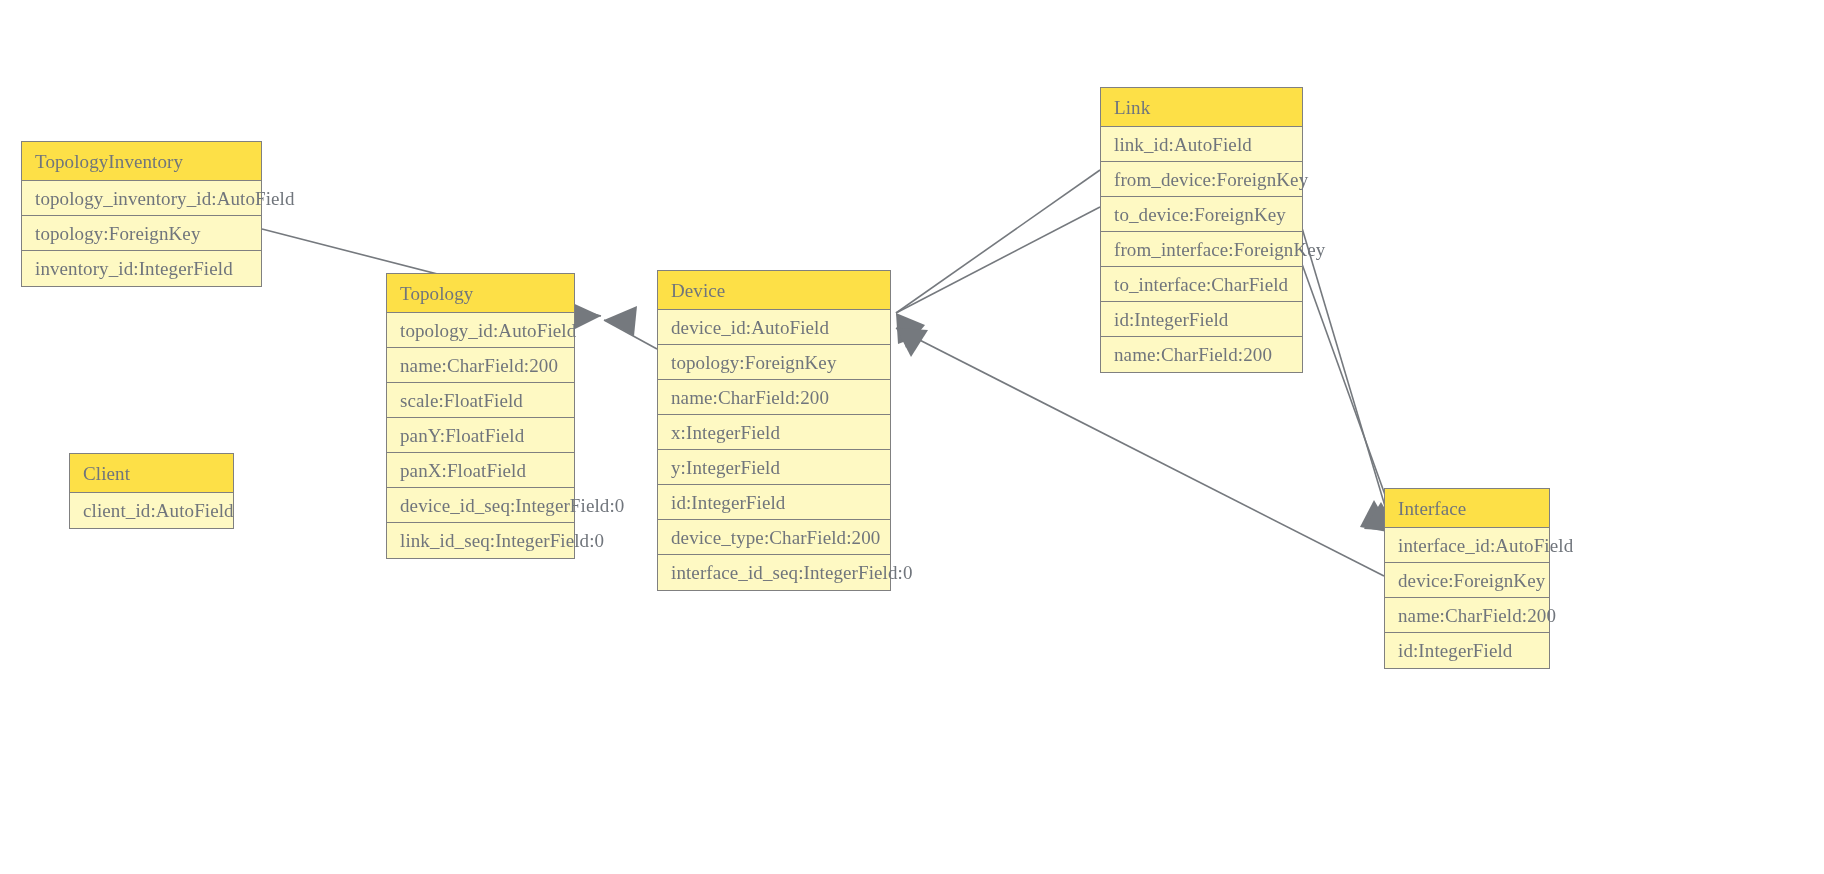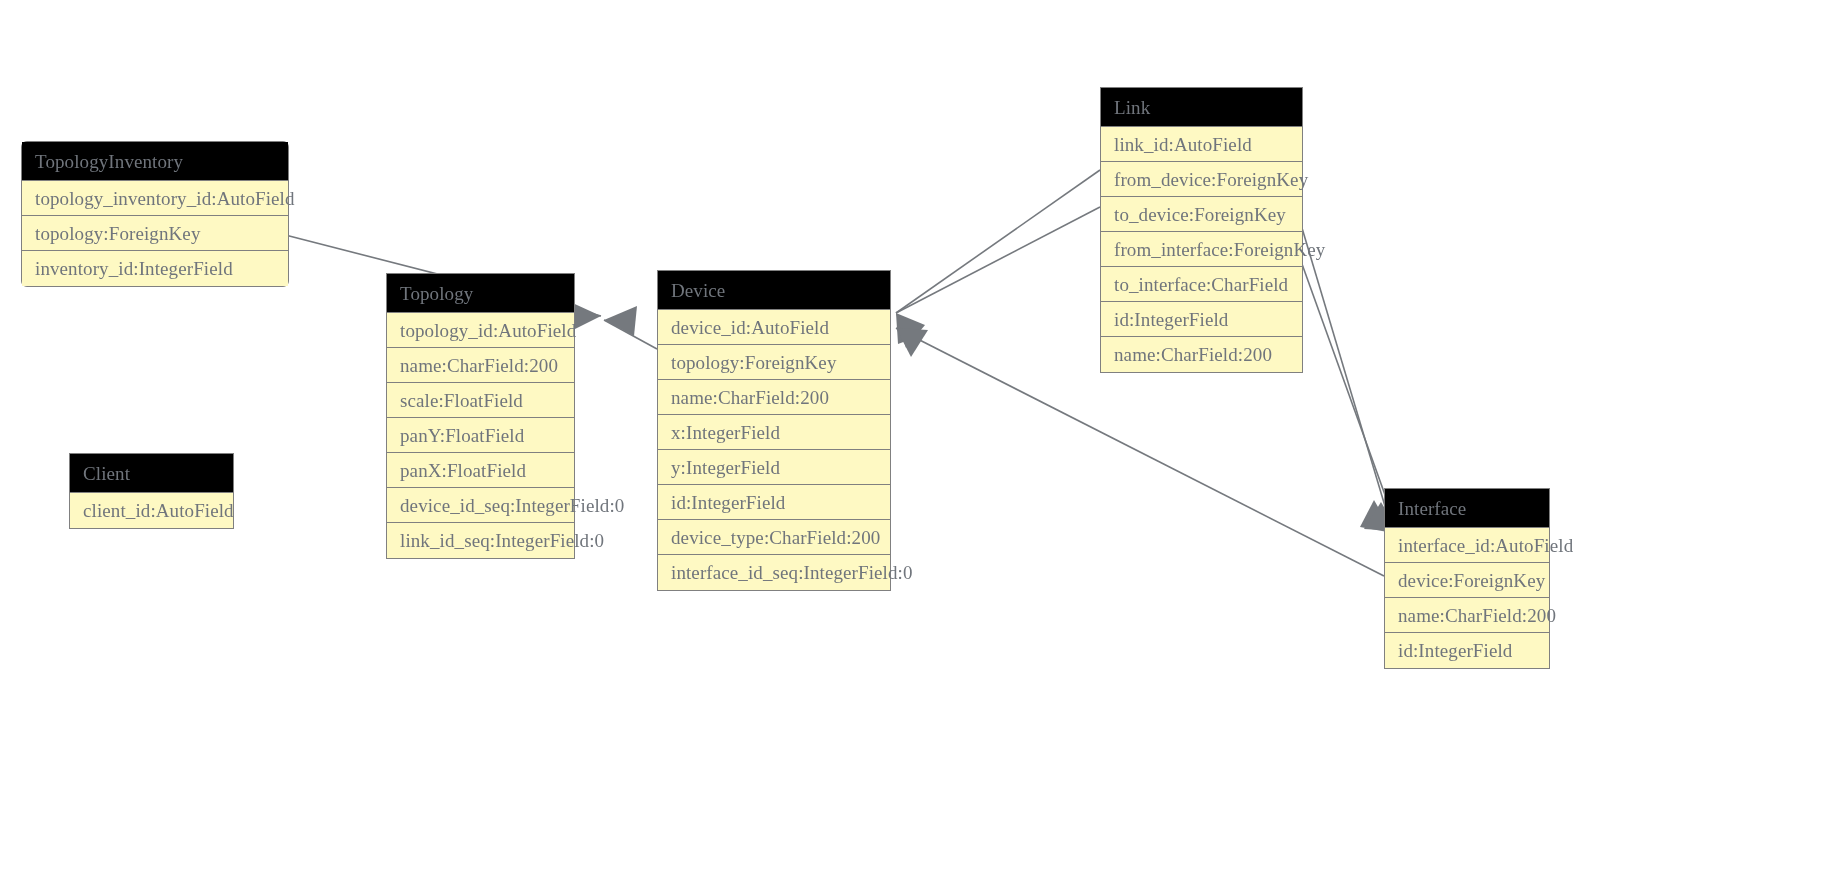--- a/index.html
+++ b/index.html
@@ -26,21 +26,21 @@
   }
   .entity {
     position: absolute;
     box-sizing: border-box;
     border: 1.5px solid #808080;
     background: #ffffff;
     border-collapse: collapse;
   }
   .entity-header {
     box-sizing: border-box;
-    background: #000000;
+    background: #fde047;
     border-bottom: 1.5px solid #808080;
     color: #70757c;
     font-size: 19px;
     line-height: 1;
     height: 39px;
     display: flex;
     align-items: center;
     padding: 0 0 0 13px;
     white-space: nowrap;
     letter-spacing: 0.1px;
@@ -105,21 +105,21 @@
         <path class="edge-line" d="M 1302,228 L 1393,533" stroke="#75797e"></path>
         <path class="edge-head" d="M 1393,533 L 1360,527 L 1374,500 Z" fill="#75797e"></path>
       </g>
       <g>
         <path class="edge-line" d="M 1302,264 L 1398,531" stroke="#75797e"></path>
         <path class="edge-head" d="M 1398,531 L 1364,529 L 1381,502 Z" fill="#75797e"></path>
       </g>
     </svg>
 
   <div id="entity-layer">
-      <div class="entity" style="left: 21px; top: 141px; width: 268px; border-radius: 6px;">
+      <div class="entity" style="left: 21px; top: 141px; width: 241px;">
         <div class="entity-header">TopologyInventory</div>
         <div class="entity-rows">
           <div class="entity-row">topology_inventory_id:AutoField</div>
           <div class="entity-row">topology:ForeignKey</div>
           <div class="entity-row">inventory_id:IntegerField</div>
         </div>
       </div>
       <div class="entity" style="left: 69px; top: 453px; width: 165px;">
         <div class="entity-header">Client</div>
         <div class="entity-rows">

